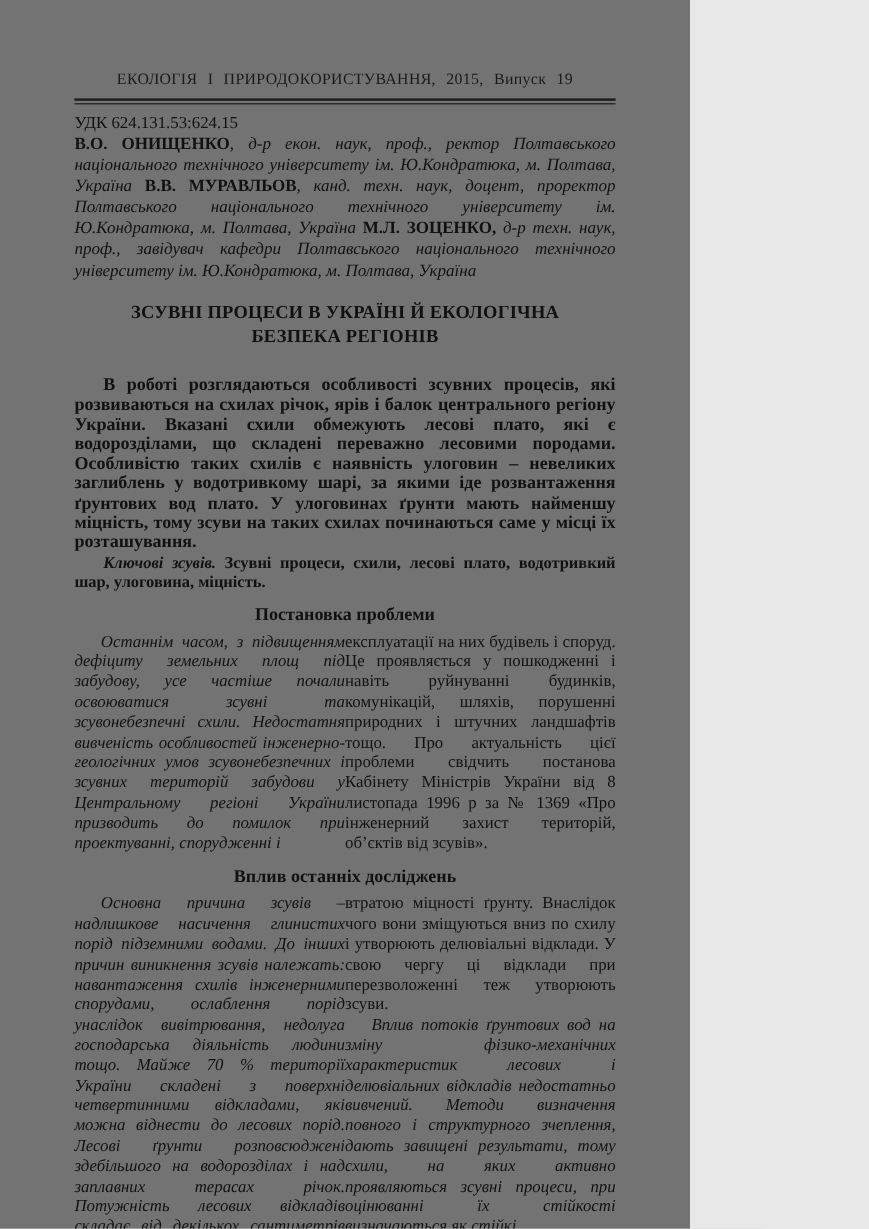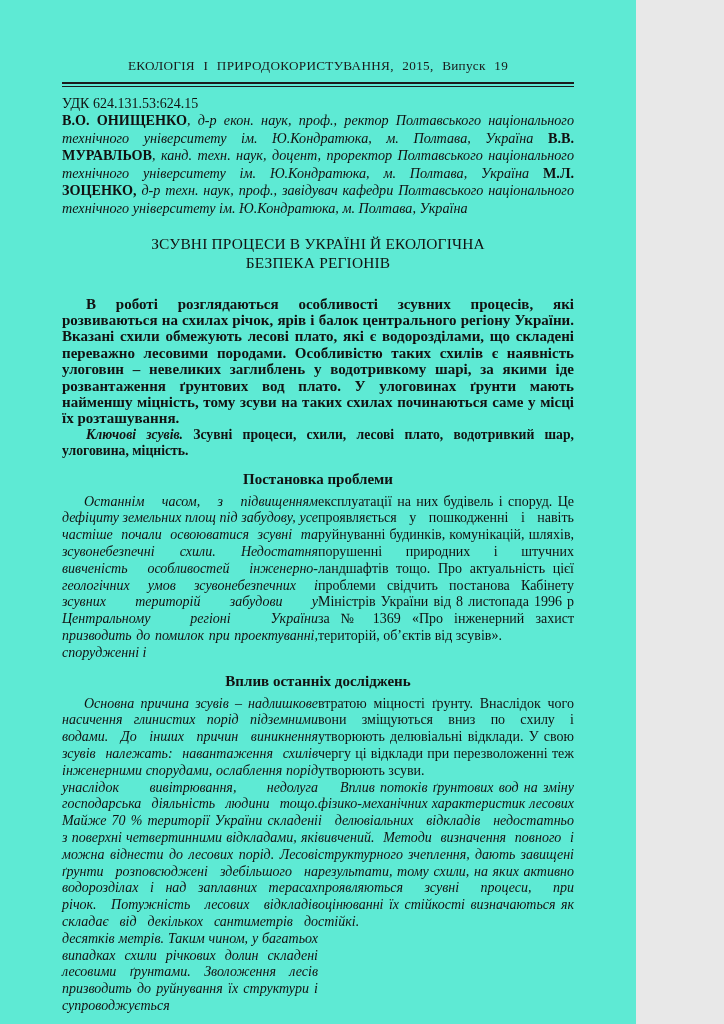--- a/index.html
+++ b/index.html
@@ -1,19 +1,19 @@
 <!DOCTYPE html>
 <html><head>
 <meta charset="utf-8">
 <style>
   * { margin: 0; padding: 0; box-sizing: border-box; }
   html, body { background: #e8e8e8; }
   .page {
-    width: 636px; height: 1024px;
-    background: #5eead4;
+    width: 575px; height: 1024px;
+    background: #737373;
     color: #111;
     font-family: "Liberation Serif", "DejaVu Serif", serif;
     padding: 58px 62px 0 62px;
     overflow: hidden;
     position: relative;
   }
   .running-head {
     text-align: center;
     font-size: 13.2px;
     letter-spacing: 0.3px;
@@ -30,21 +30,21 @@
     margin-top: 9px;
     font-size: 14px;
   }
   .authors { margin-top: 0; font-size: 14.2px; line-height: 17.6px; text-align: justify; }
   .author-name { font-weight: bold; }
   .author-details { font-style: italic; }
   .title {
     margin-top: 16px;
     text-align: center;
     font-size: 15.4px;
-    font-weight: normal;
+    font-weight: bold;
     line-height: 19.5px;
     letter-spacing: 0.2px;
   }
   .abstract {
     margin-top: 23px;
     font-size: 15px;
     font-weight: bold;
     line-height: 16.4px;
     text-align: justify;
     text-indent: 24px;

